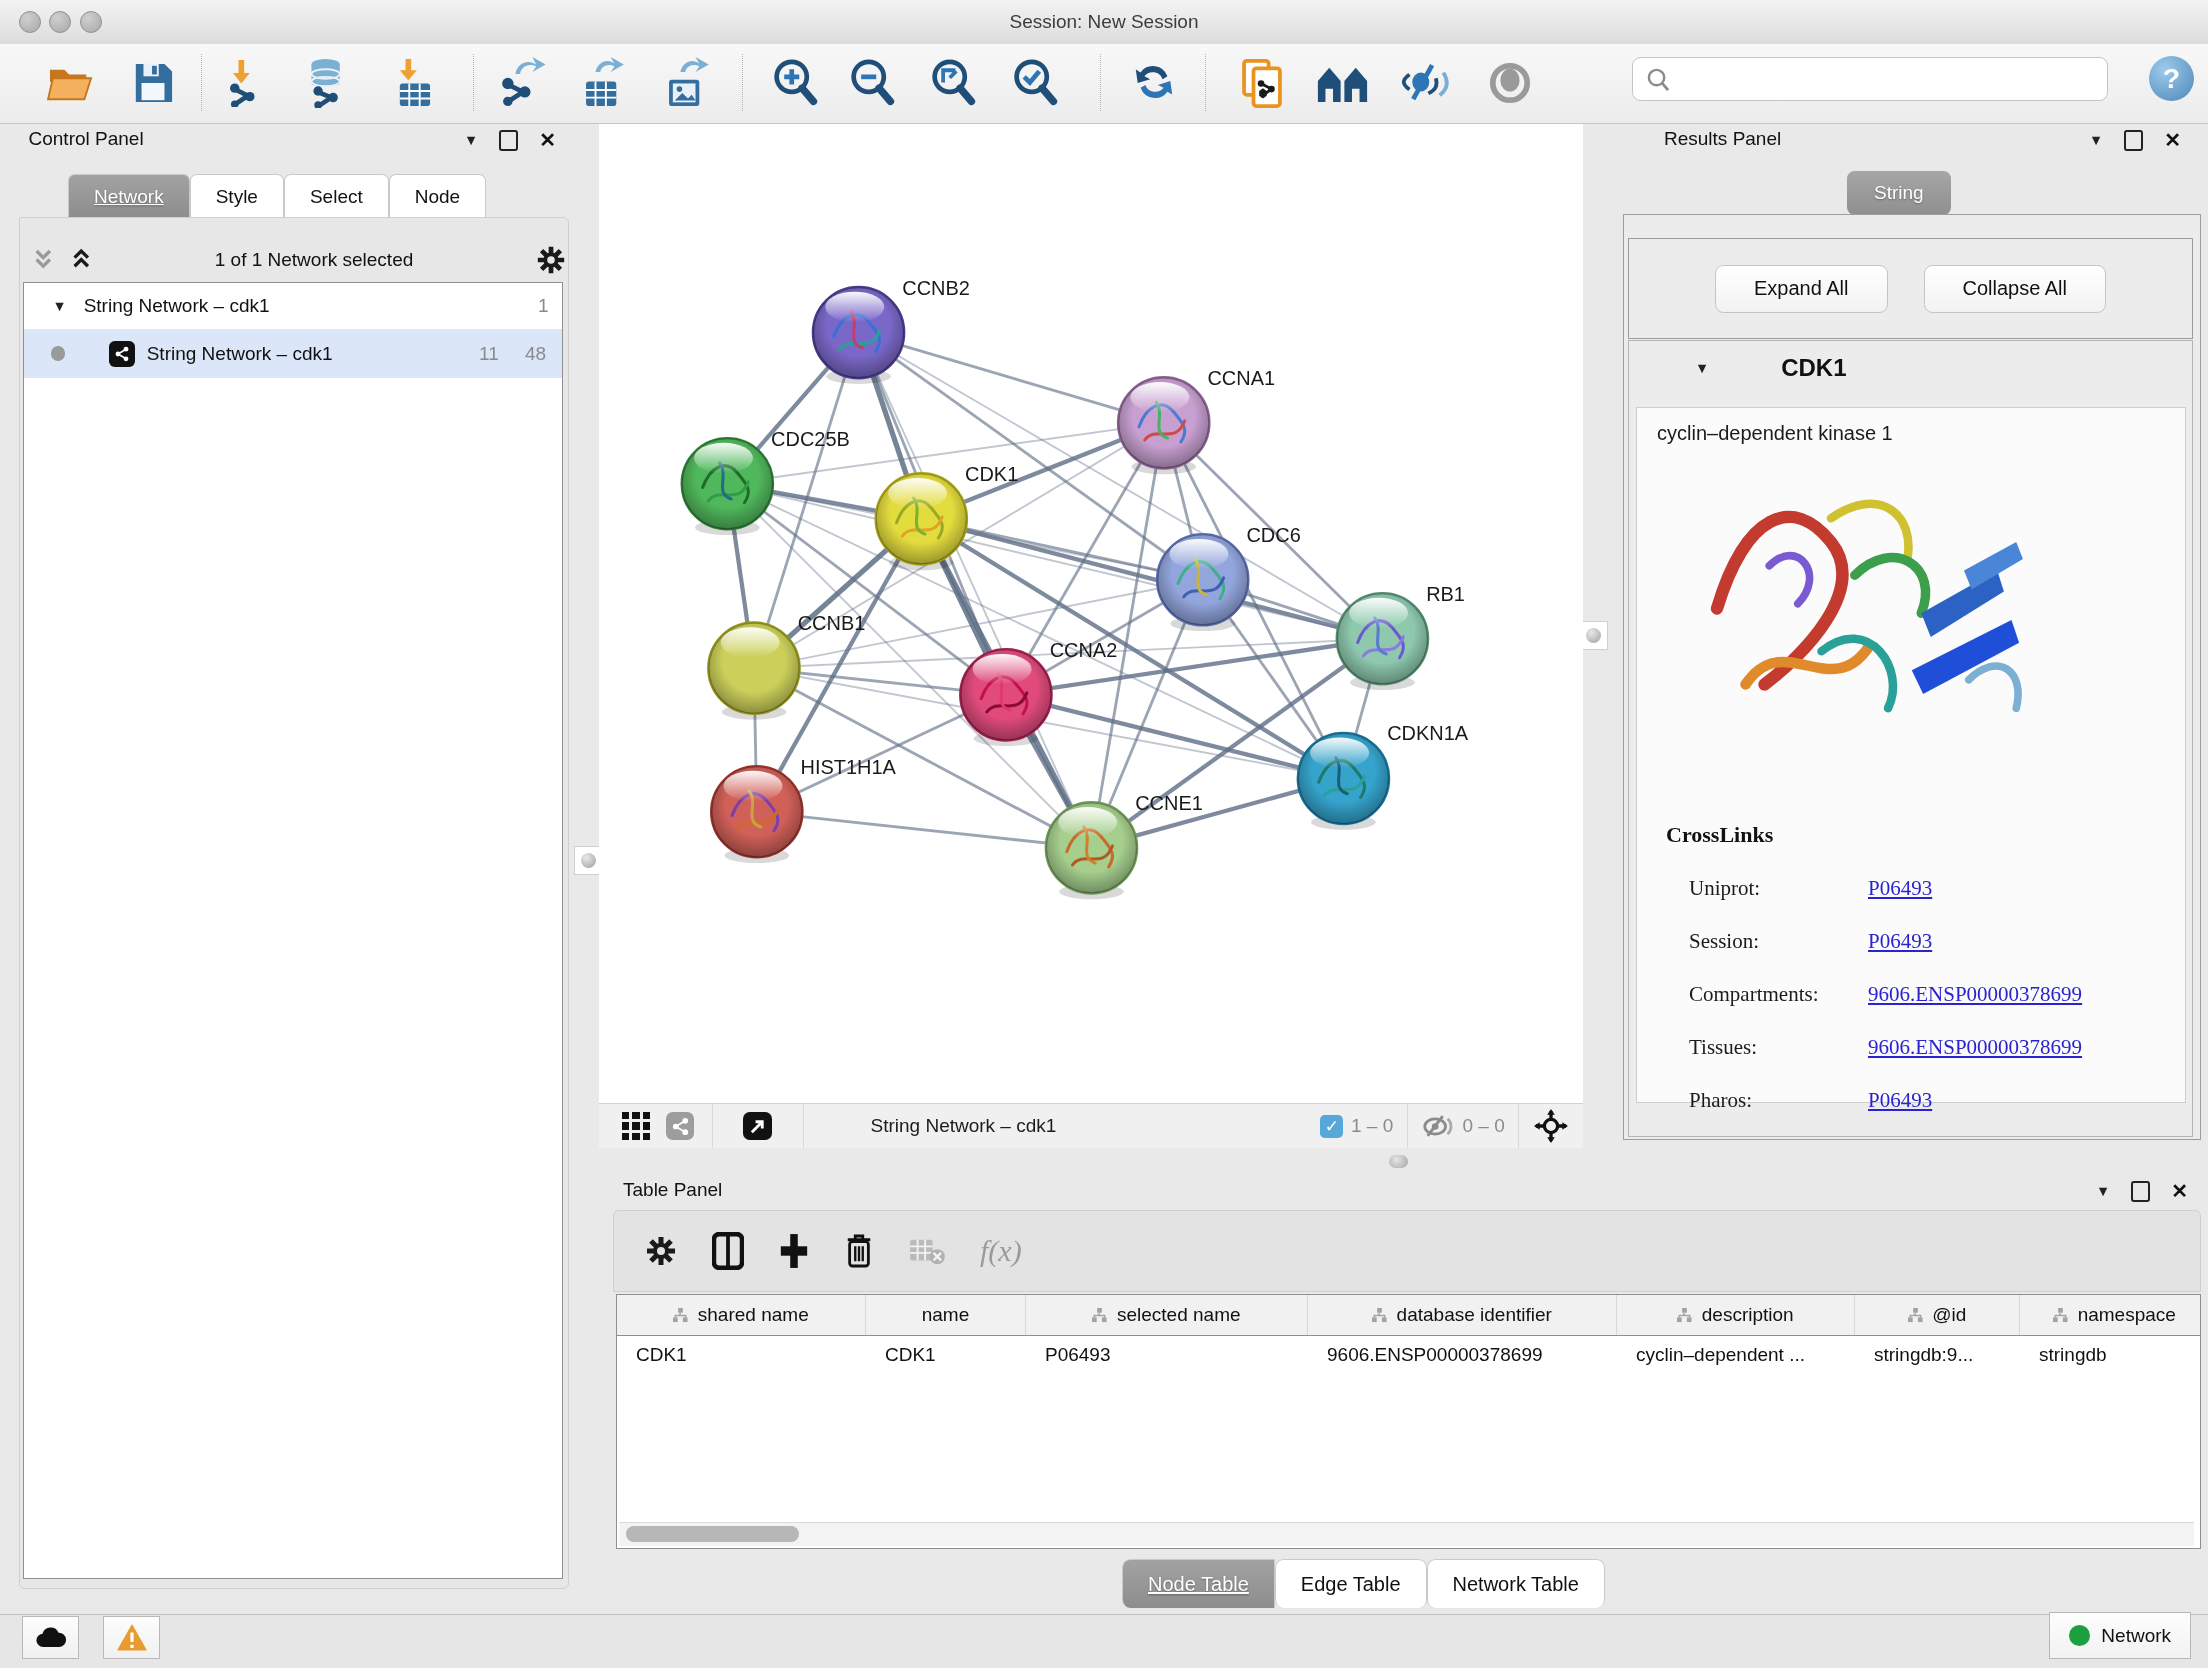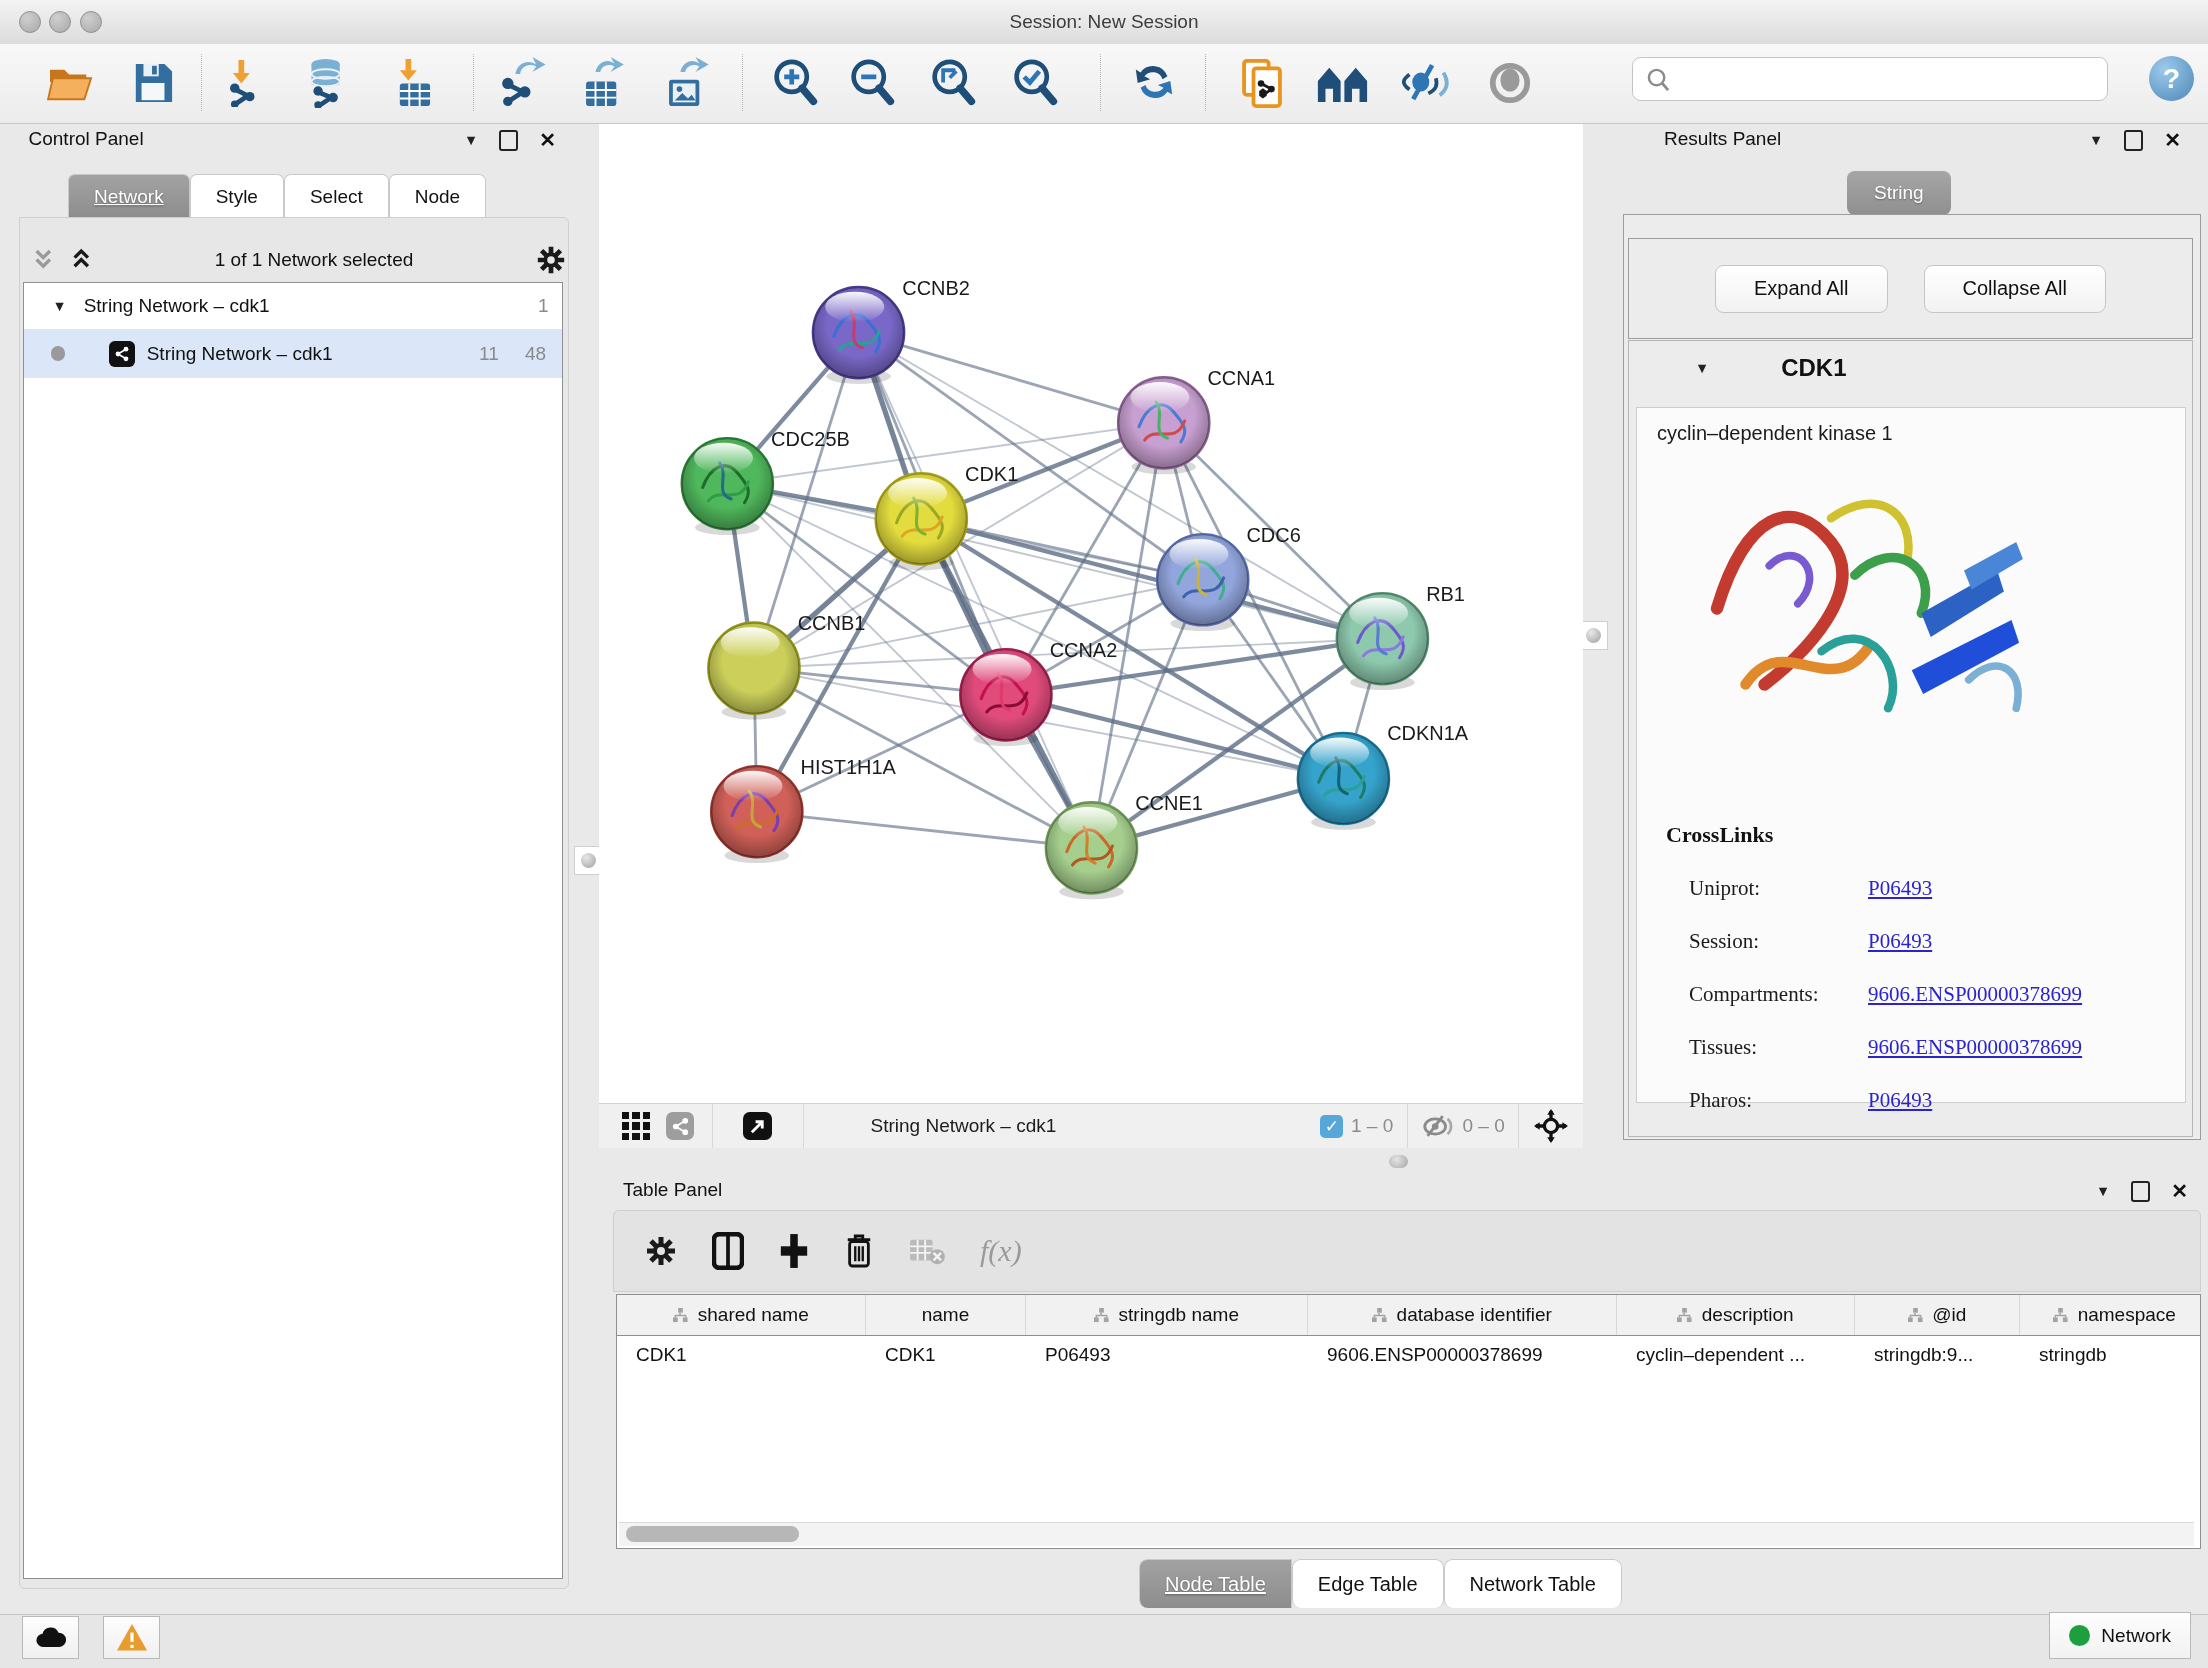--- a/index.html
+++ b/index.html
@@ -72,21 +72,21 @@
   .tp-toolbar{left:613px;top:1210px;width:1588px;height:82px;background:#e3e3e3;border:1px solid #cfcfcf;border-radius:5.7px 5.7px 0 0;display:flex;align-items:center;gap:34px;padding-left:30px;box-sizing:border-box;}
   .tp-table{left:616px;top:1294px;width:1583px;height:253px;background:#fff;border:1.9px solid #8f8f8f;overflow:hidden;}
   .thead{display:flex;height:40px;background:#f1f1f1;border-bottom:1.9px solid #8f8f8f;}
   .th{display:flex;align-items:center;justify-content:center;gap:9.5px;font-size:19px;color:#111;border-right:1px solid #d8d8d8;box-sizing:border-box;flex:none;}
   .trow{display:flex;height:38px;align-items:center;}
   .td{padding-left:19px;font-size:19px;color:#111;box-sizing:border-box;flex:none;white-space:nowrap;overflow:hidden;}
   .hscroll{position:absolute;left:1.9px;bottom:1.9px;width:1575px;height:23px;background:#f3f3f3;border-top:1px solid #dadada;}
   .hthumb{position:absolute;left:7.6px;top:2.9px;width:173px;height:16px;border-radius:8.6px;background:#b7b7b7;}
   .tp-tabs{left:1122px;top:1559px;}
   .tp-tabs .tab{border-radius:8.6px 8.6px 8.6px 8.6px;height:48px;font-size:20px;}
-  .tp-tabs .tab:first-child{border-radius:8.6px 0 0 8.6px;margin-left:17px;}
+  .tp-tabs .tab:first-child{border-radius:8.6px 0 0 8.6px;}
   
   .statusbar{left:0;top:1614px;width:2208px;height:54px;background:#e6e6e6;border-top:1px solid #c2c2c2;}
   .sb-btn{top:1616px;width:55px;height:41px;background:linear-gradient(#fdfdfd,#f0f0f0);border:1.9px solid #b9b9b9;display:flex;align-items:center;justify-content:center;}
   .mem-btn{left:2049px;top:1612px;width:140px;height:45px;background:linear-gradient(#fdfdfd,#f2f2f2);border:1.9px solid #b9b9b9;display:flex;align-items:center;justify-content:center;gap:11.4px;font-size:19px;color:#111;}
   .mem-dot{width:21px;height:21px;border-radius:50%;}
   .mini-tree{opacity:.75}
 </style>
 </head>
 <body>
 
@@ -696,21 +696,21 @@
       </div>
       <div class="th" style="width: 282px;">
         <svg class="mini-tree" width="15" height="15" viewBox="0 0 16 16">
           <g fill="#8a8a8a">
             <rect x="5.5" y="0" width="5" height="5"></rect>
             <rect x="0" y="10" width="5" height="5"></rect>
             <rect x="10.5" y="10" width="5" height="5"></rect>
             <path d="M7.5 5 v3 M2.5 10 v-2 h11 v2 M7.5 8 v0" stroke="#8a8a8a" stroke-width="1.6" fill="none"></path>
           </g>
         </svg>
-        <span>stringdb name</span>
+        <span>selected name</span>
       </div>
       <div class="th" style="width: 309px;">
         <svg class="mini-tree" width="15" height="15" viewBox="0 0 16 16">
           <g fill="#8a8a8a">
             <rect x="5.5" y="0" width="5" height="5"></rect>
             <rect x="0" y="10" width="5" height="5"></rect>
             <rect x="10.5" y="10" width="5" height="5"></rect>
             <path d="M7.5 5 v3 M2.5 10 v-2 h11 v2 M7.5 8 v0" stroke="#8a8a8a" stroke-width="1.6" fill="none"></path>
           </g>
         </svg>

